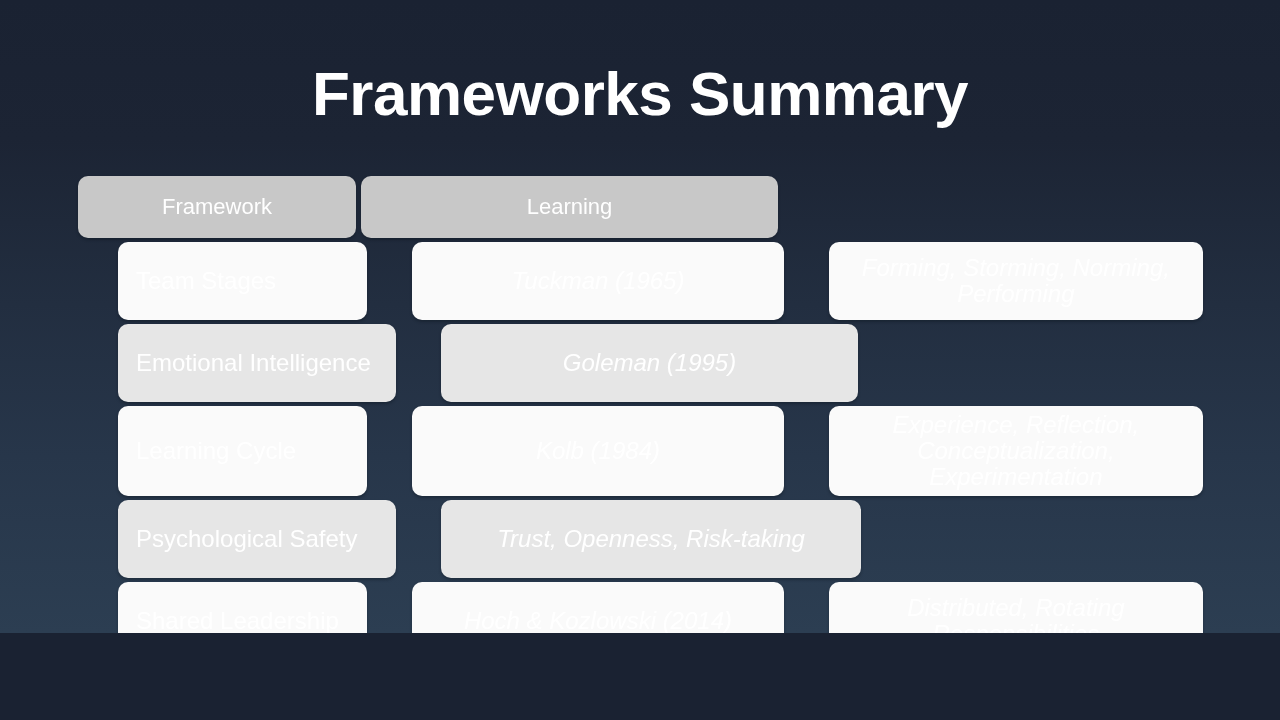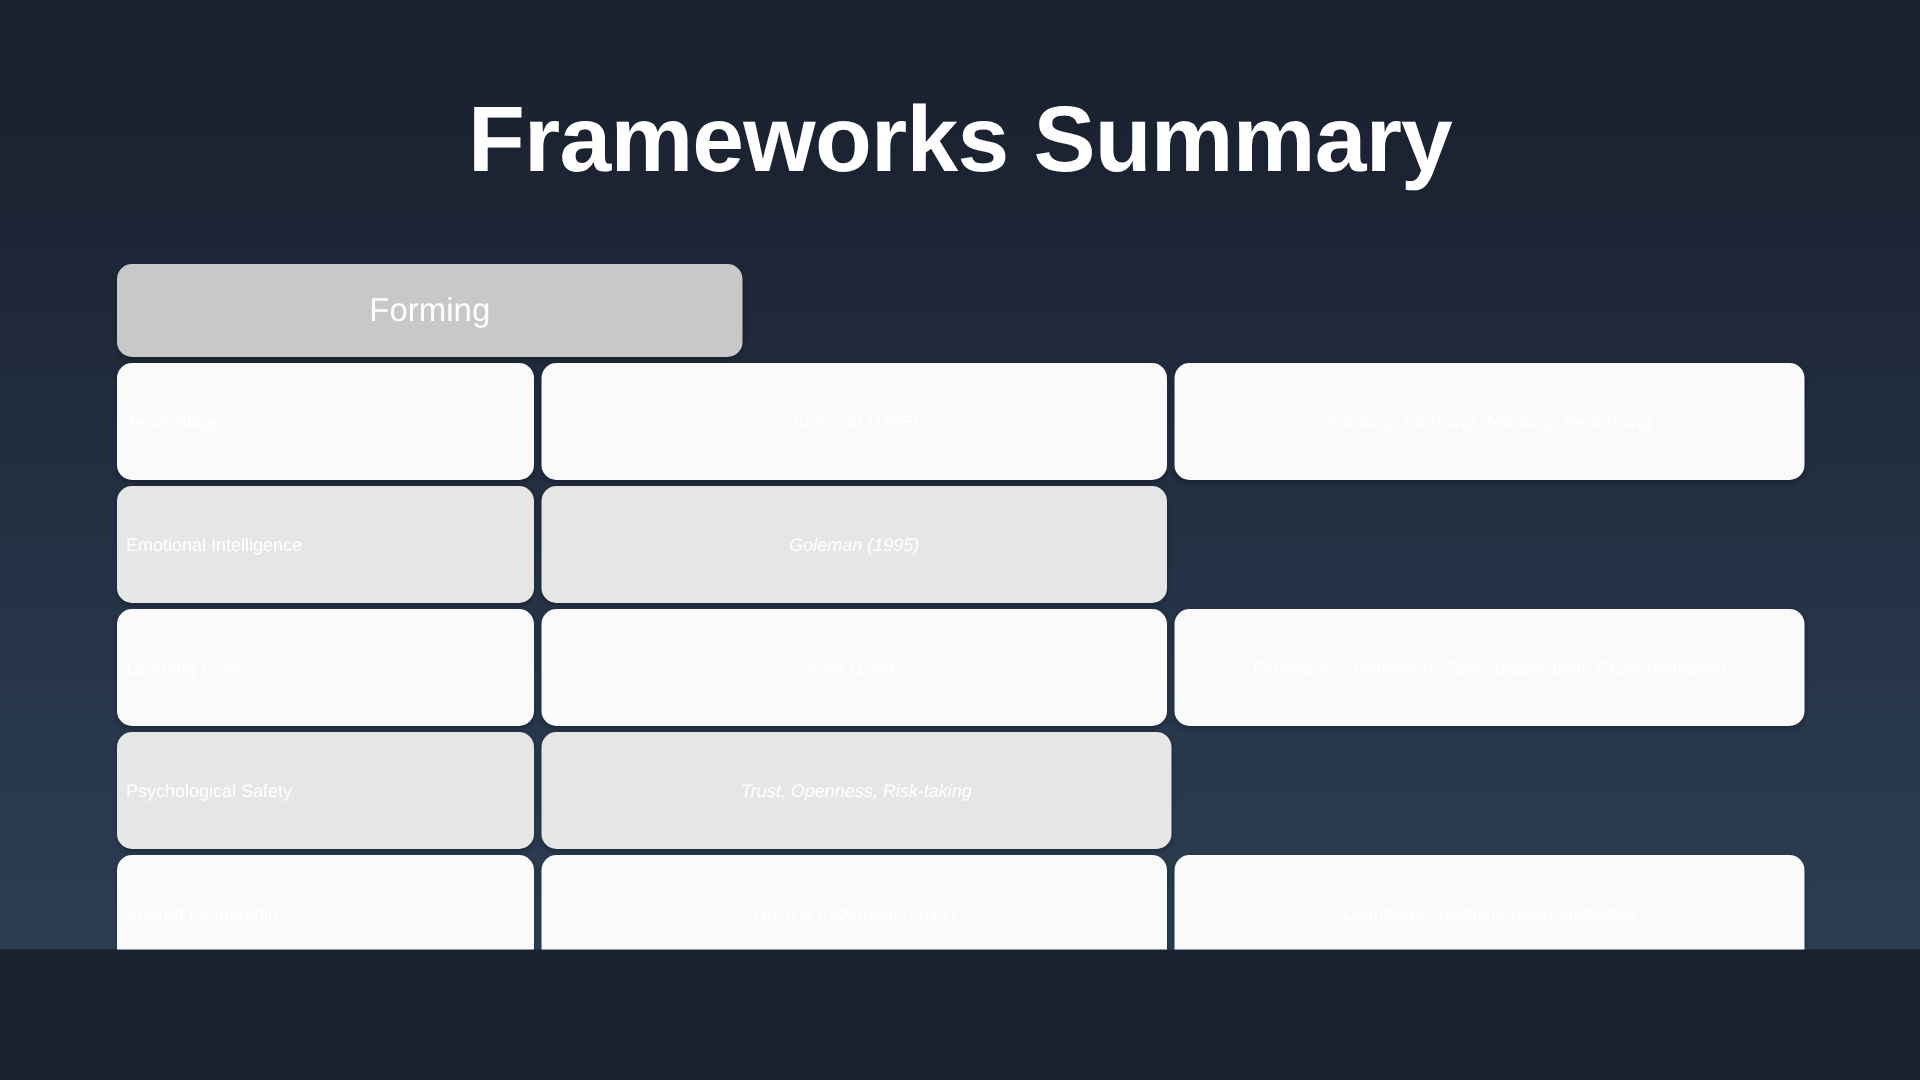--- a/index.html
+++ b/index.html
@@ -79,46 +79,50 @@
     font-size: 22px;
     font-weight: normal;
     box-shadow: 0 2px 3px rgba(10,16,26,0.35);
   }
 
   
   .data-row { margin-bottom: 4px; }
   .data-row .cell {
     min-height: 78px;
     border-radius: 10px;
-    font-size: 12px;
-    padding: 6px 6px;
+    font-size: 24px;
+    padding: 6px 18px;
     line-height: 26px;
     box-shadow: 0 2px 3px rgba(10,16,26,0.35);
+    margin-left: 40px;
   }
   .data-row.odd .cell  { background: #fafafa; }
   .data-row.even .cell { background: #e6e6e6; }
 
   .data-row .c0 { justify-content: flex-start; text-align: left; }
   .data-row .c1,
   .data-row .c2 { justify-content: center; text-align: center; font-style: italic; }
 
   .cell-text { display: block; width: 100%; }
 </style>
 </head>
 <body>
 
 <div id="slide">
 
   <div id="slide-title">Frameworks Summary</div>
 
   <div id="table">
 
     <div class="row header-row">
+      <div class="cell c0">
+        <span class="cell-text">Framework</span>
+      </div>
       <div class="cell c1">
-        <span class="cell-text">Forming</span>
+        <span class="cell-text">Learning</span>
       </div>
     </div>
 
     <div class="row data-row odd">
       <div class="cell c0">
         <span class="cell-text">Team Stages</span>
       </div>
       <div class="cell c1">
         <span class="cell-text">Tuckman (1965)</span>
       </div>

